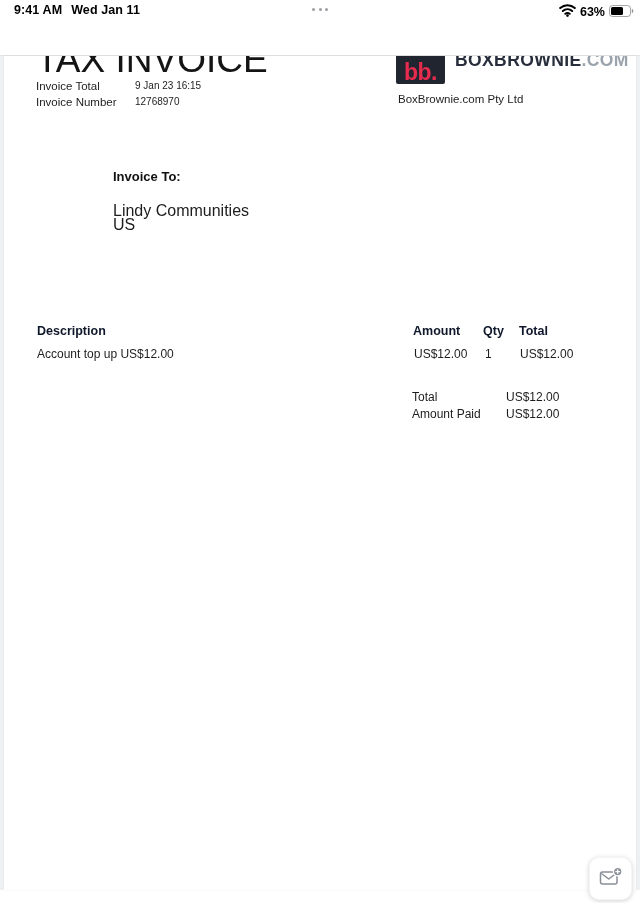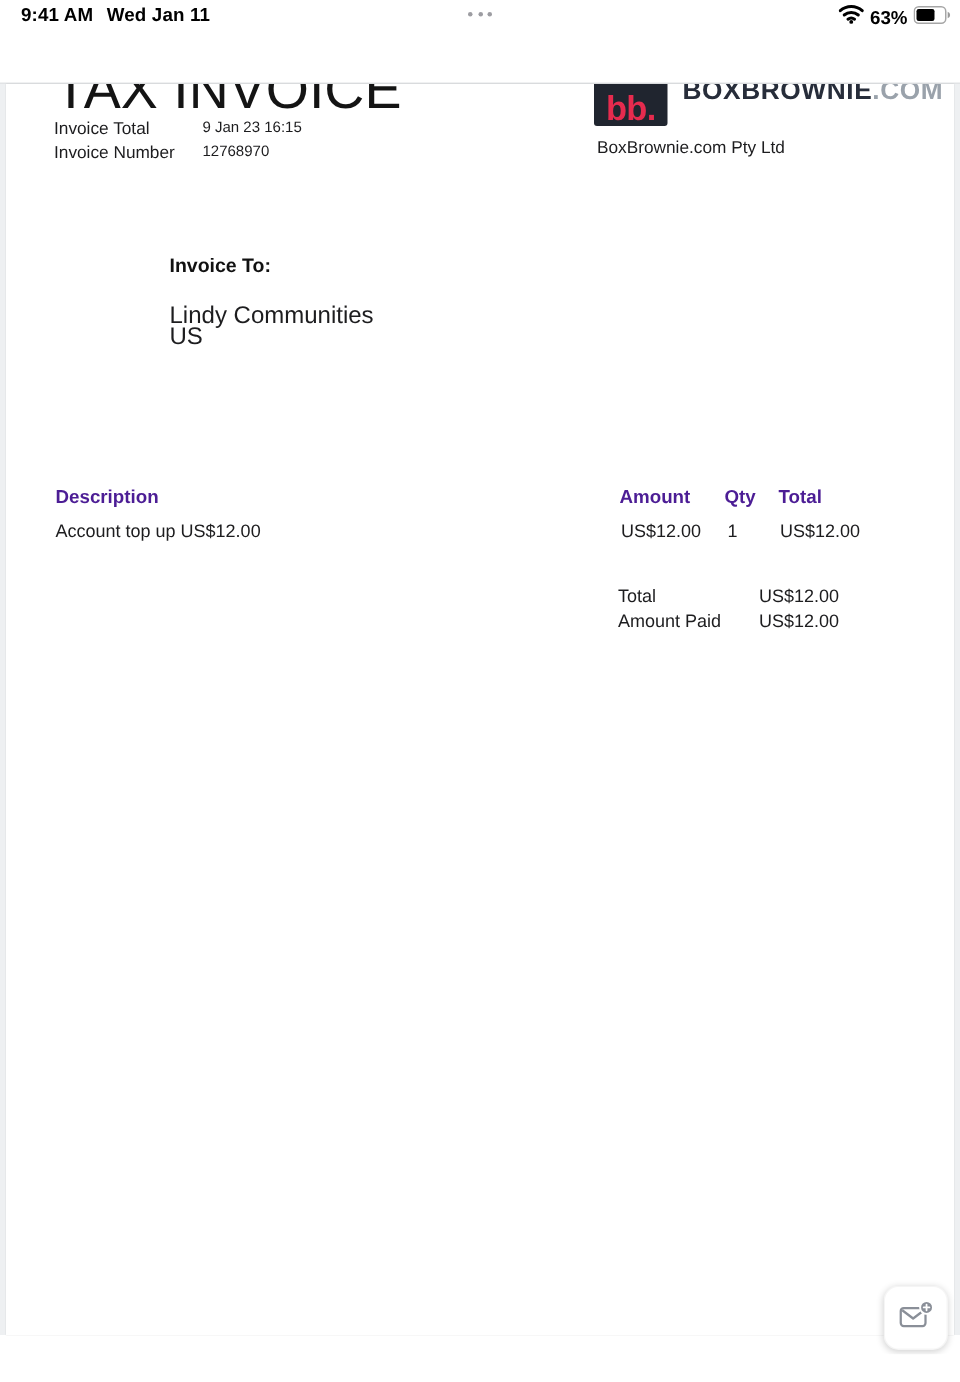--- a/index.html
+++ b/index.html
@@ -37,21 +37,21 @@
   .brand-line { left:451px; top:-6px; font-size:17.5px; font-weight:800; letter-spacing:0.4px; }
   .brand-main { color:#272d3a; }
   .brand-suffix { color:#9aa2ab; font-weight:700; }
 
   .co-text { font-size:11.5px; color:#1d1d1f; }
   .abn-email { margin-left:13px; }
 
   .invoice-to-label { left:109px; top:113px; font-size:13px; font-weight:700; color:#111; }
   .invoice-to-line { left:109px; font-size:16px; color:#1d1d1f; }
 
-  .th { font-size:12.5px; font-weight:700; color:#4c1d95; }
+  .th { font-size:12.5px; font-weight:700; color:#0f172a; }
   .td { font-size:12px; color:#1d1d1f; }
 
   
   .float-btn { position:absolute; left:589px; top:857px; width:43px; height:43px; background:#fff; border:1px solid rgba(0,0,0,0.04); border-radius:10px; box-shadow:0 1px 5px rgba(0,0,0,0.18); display:flex; align-items:center; justify-content:center; cursor:pointer; padding:0; }
 
   
   .home-indicator { position:absolute; top:909px; left:50%; transform:translateX(-50%); width:213px; height:5px; border-radius:3px; background:#050505; }
 </style>
 </head>
 <body>

